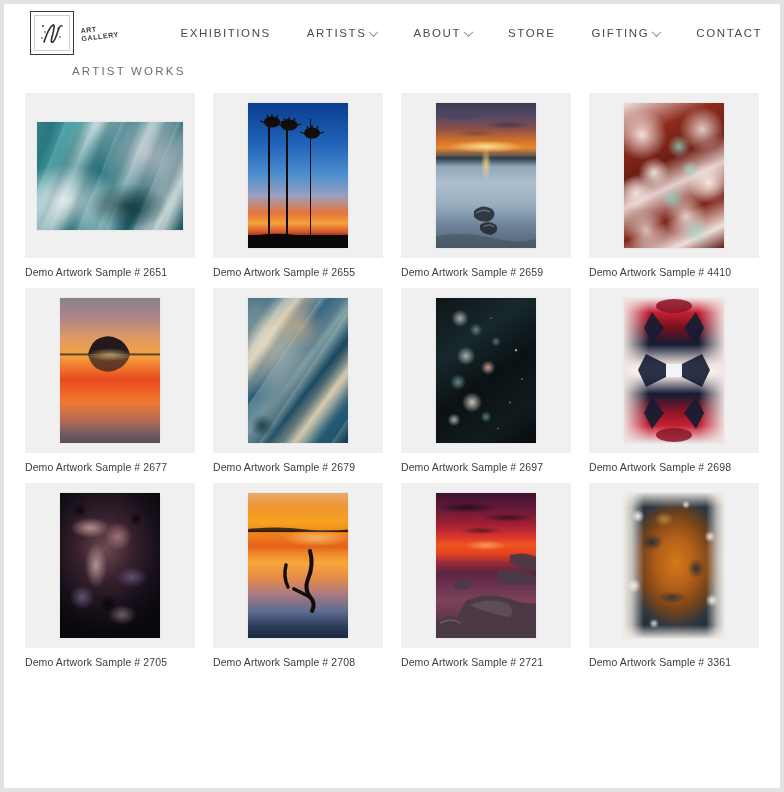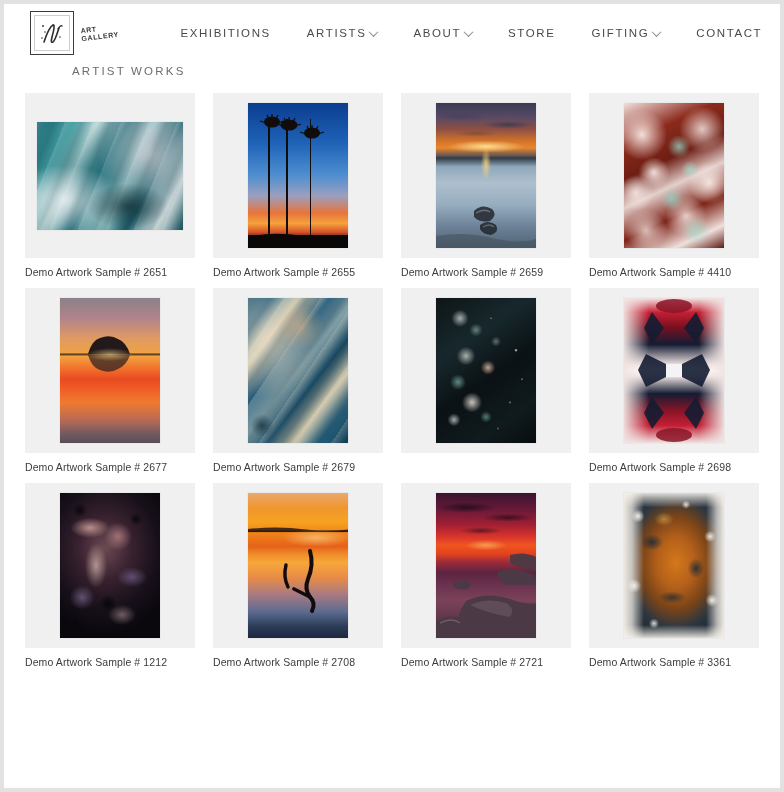--- a/index.html
+++ b/index.html
@@ -300,20 +300,21 @@
               radial-gradient(circle 8px at 50% 82%, rgba(110,165,160,0.7) 0%, rgba(110,165,160,0) 72%),
               radial-gradient(circle 7px at 60% 30%, rgba(150,160,158,0.6) 0%, rgba(150,160,158,0) 72%);"></div>
           <div class="layer" style="background:
               radial-gradient(circle 2.5px at 80% 36%, rgba(240,240,238,0.95) 0%, rgba(240,240,238,0) 70%),
               radial-gradient(circle 2px at 86% 56%, rgba(220,130,80,0.9) 0%, rgba(220,130,80,0) 70%),
               radial-gradient(circle 2px at 74% 72%, rgba(140,200,195,0.8) 0%, rgba(140,200,195,0) 70%),
               radial-gradient(circle 2px at 62% 90%, rgba(200,120,70,0.8) 0%, rgba(200,120,70,0) 70%),
               radial-gradient(circle 1.8px at 55% 14%, rgba(180,190,188,0.7) 0%, rgba(180,190,188,0) 70%);"></div>
         </div>
       </div>
+      <div class="caption">Demo Artwork Sample # 2697</div>
     </div>
 
     <div class="card">
       <div class="thumb">
         <div class="art art-port" style="background: linear-gradient(180deg, #f2e6e4 0%, #c41f33 10%, #7a1020 20%, #141c33 32%, #f0e4e2 46%, #ffffff 50%, #f0e4e2 54%, #141c33 66%, #8a1426 78%, #c41f33 88%, #efe3e1 100%);">
           <div class="layer" style="background:
               linear-gradient(90deg, rgba(240,228,226,0.95) 0%, rgba(240,228,226,0.5) 12%, rgba(20,28,51,0) 25%, rgba(20,28,51,0) 75%, rgba(240,228,226,0.5) 88%, rgba(240,228,226,0.95) 100%);"></div>
           <svg class="layer" viewBox="0 0 100 145" preserveAspectRatio="none">
             <g fill="#141c33" opacity="0.9">
               <path d="M28 14 L40 30 L28 46 L20 30 Z"></path>
@@ -344,21 +345,21 @@
               radial-gradient(ellipse 22% 10% at 72% 58%, rgba(130,110,165,0.6) 0%, rgba(130,110,165,0) 70%),
               radial-gradient(ellipse 18% 12% at 22% 72%, rgba(150,130,180,0.55) 0%, rgba(150,130,180,0) 70%),
               radial-gradient(ellipse 20% 10% at 62% 84%, rgba(200,170,170,0.5) 0%, rgba(200,170,170,0) 70%);"></div>
           <div class="layer" style="background:
               radial-gradient(circle 10px at 20% 12%, rgba(8,6,10,0.95) 0%, rgba(8,6,10,0) 72%),
               radial-gradient(circle 9px at 76% 18%, rgba(8,6,10,0.9) 0%, rgba(8,6,10,0) 72%),
               radial-gradient(circle 12px at 48% 76%, rgba(6,5,8,0.95) 0%, rgba(6,5,8,0) 72%),
               radial-gradient(circle 7px at 16% 90%, rgba(8,6,10,0.9) 0%, rgba(8,6,10,0) 72%);"></div>
         </div>
       </div>
-      <div class="caption">Demo Artwork Sample # 1212</div>
+      <div class="caption">Demo Artwork Sample # 2705</div>
     </div>
 
     <div class="card">
       <div class="thumb">
         <div class="art art-port" style="background: linear-gradient(180deg, #e9a86e 0%, #f0962f 10%, #f6a21f 20%, #ef7a1a 30%, #e4621a 37%, #f08a28 42%, #f6a83a 48%, #e98c46 58%, #a87a82 70%, #5b6b90 82%, #2c3c58 92%, #1b2840 100%);">
           <svg class="layer" viewBox="0 0 100 145" preserveAspectRatio="none">
             <rect x="0" y="37.5" width="100" height="1.6" fill="#241610" opacity="0.9"></rect>
             <path d="M0 36 Q30 33 58 36.5 Q80 39 100 36.5 L100 39 L0 39 Z" fill="#2a1a12" opacity="0.85"></path>
             <path d="M62 58 Q66 72 60 86 Q56 96 62 104 Q68 110 64 118" stroke="#120c0c" stroke-width="4" fill="none" stroke-linecap="round"></path>
             <path d="M38 72 Q35 84 40 94" stroke="#120c0c" stroke-width="3.4" fill="none" stroke-linecap="round"></path>

